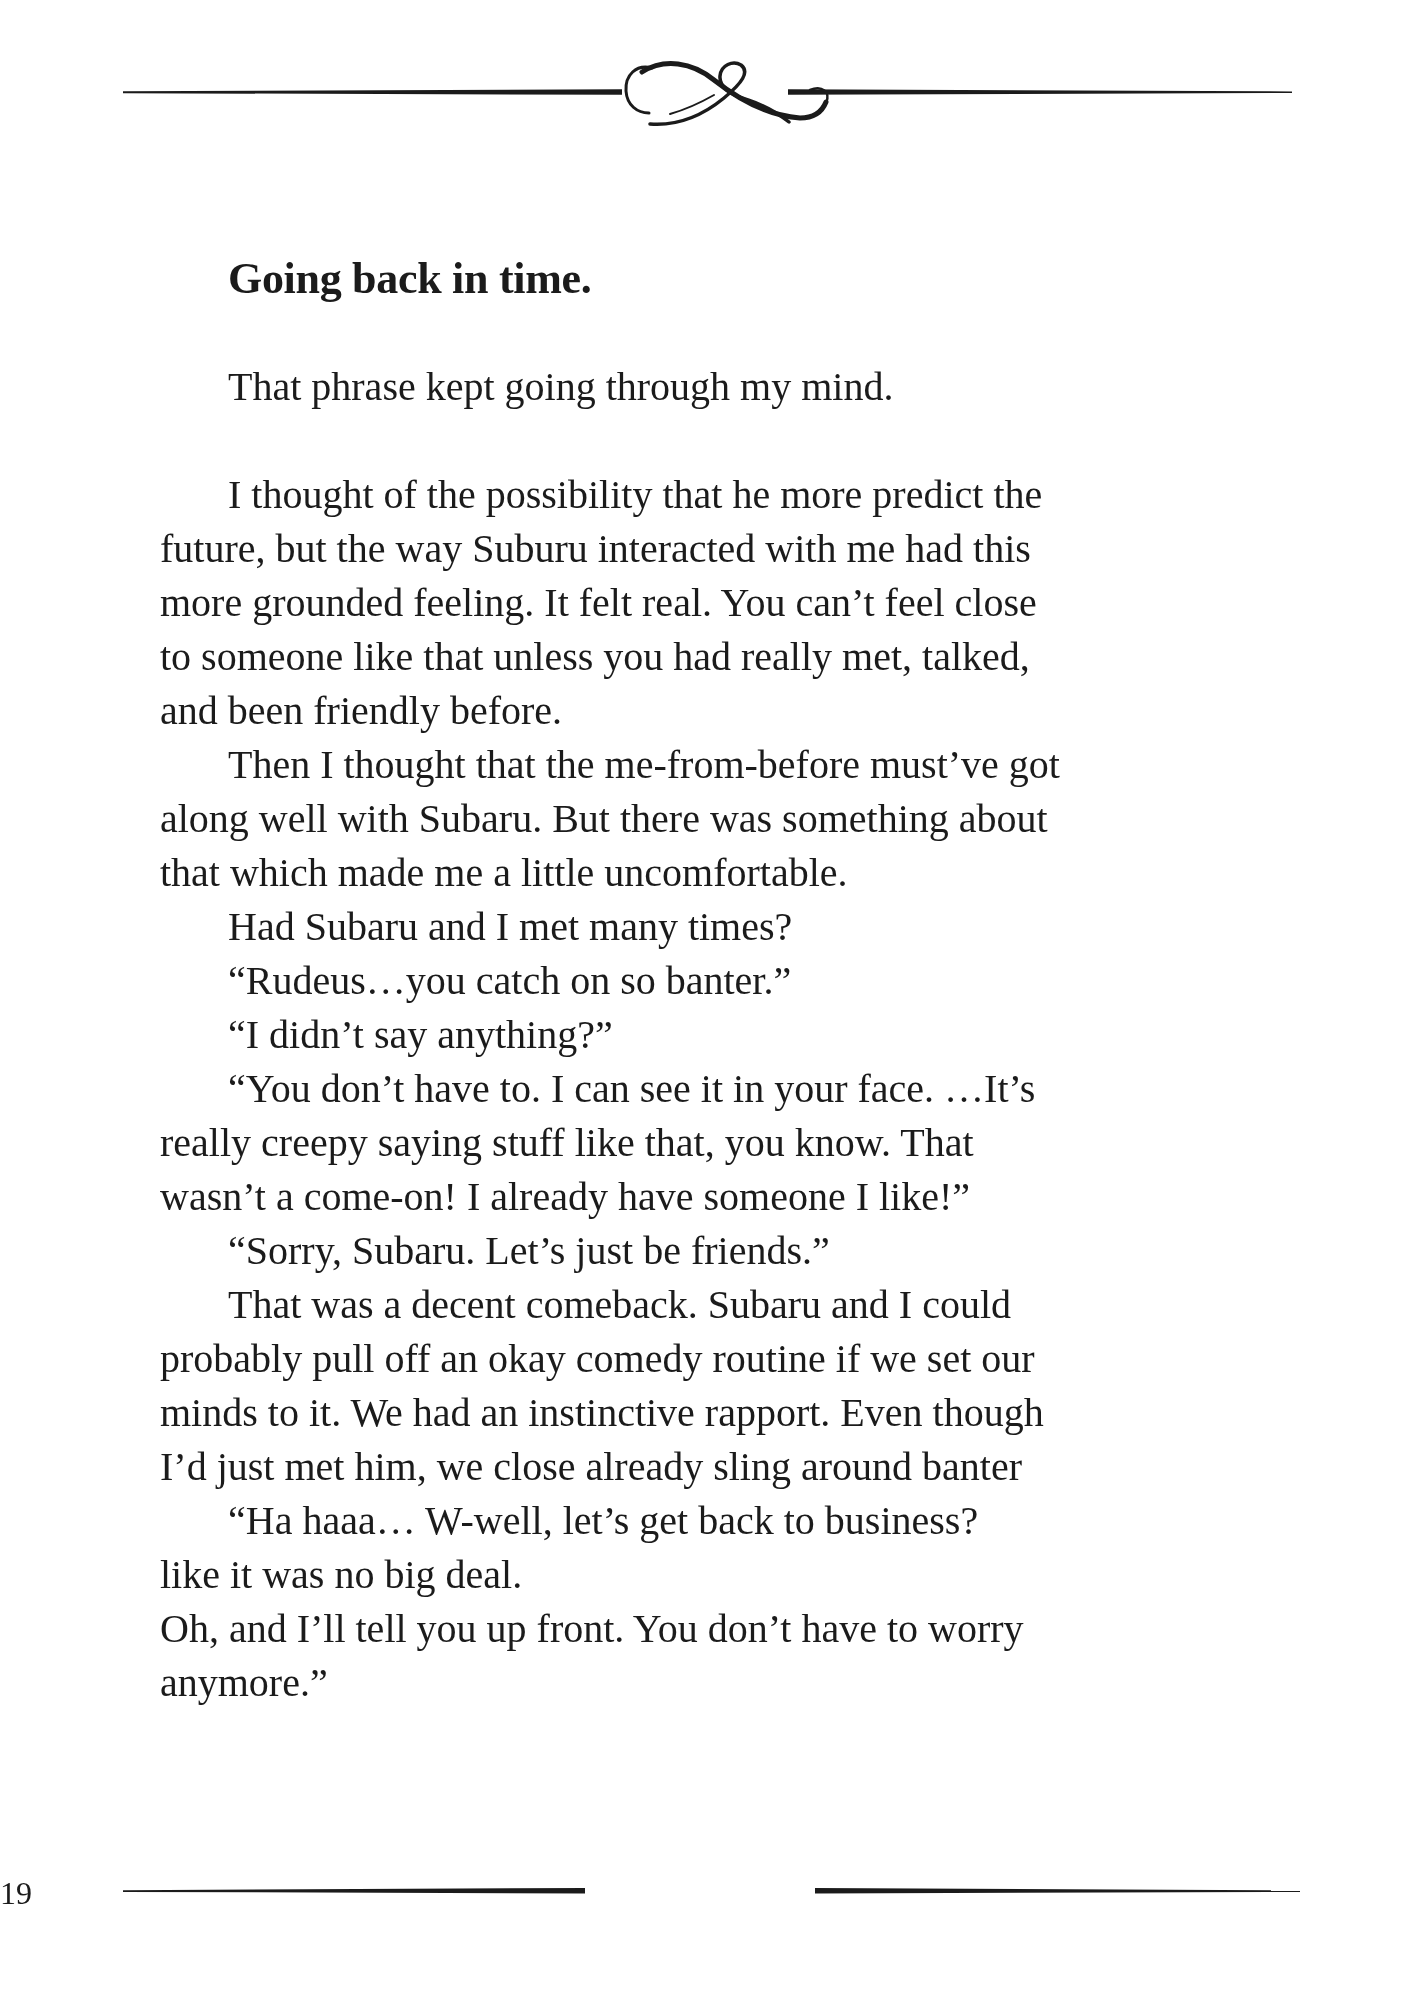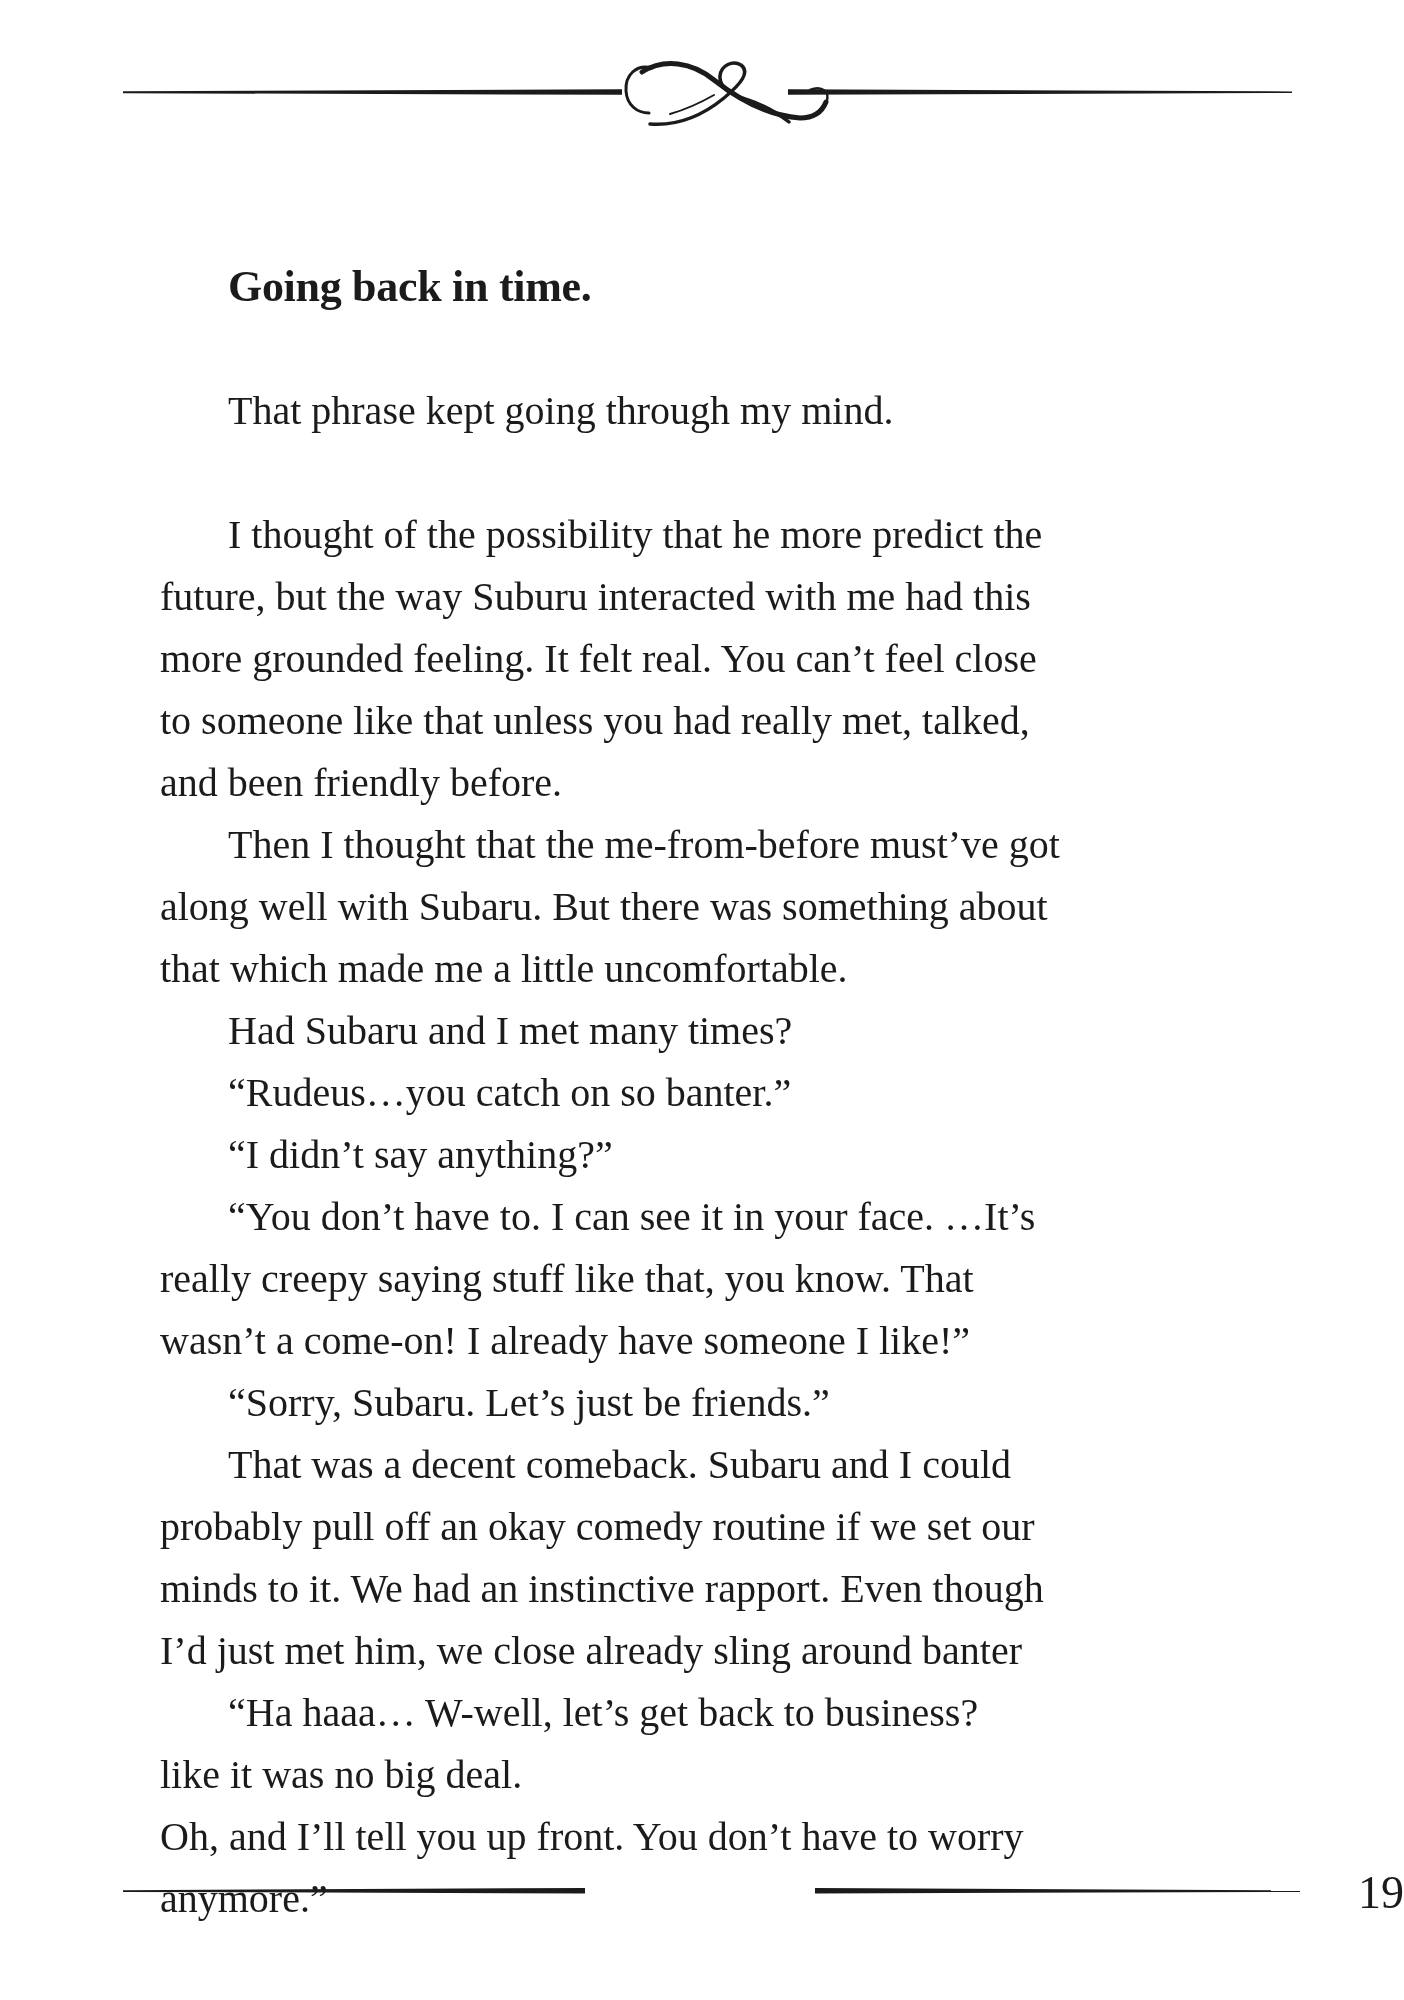--- a/index.html
+++ b/index.html
@@ -25,21 +25,20 @@
     position: absolute;
     left: 160px;
     top: 252px;
     width: 1110px;
   }
   .line {
     height: 54px;
     line-height: 54px;
     font-size: 40px;
     white-space: nowrap;
-    margin-top: 8px;
   }
   .indent {
     padding-left: 68px;
   }
   .heading {
     font-weight: bold;
     font-size: 44px;
     letter-spacing: -0.3px;
   }
   .spacer {
@@ -50,22 +49,22 @@
     top: 1862px;
     left: 0;
   }
   .page-number {
     position: absolute;
     top: 1866px;
     left: 0;
     width: 100%;
     height: 54px;
     line-height: 54px;
-    text-align: right;
-    font-size: 46px;
+    text-align: left;
+    font-size: 32px;
     color: #1b1b1b;
   }
 </style>
 </head>
 <body>
 
 <div class="page">
 
   <svg class="header-svg" width="1404" height="170" viewBox="0 0 1404 170">
     <polygon points="123,91.2 622,89.2 622,94.8 123,93.2" fill="#1b1b1b"></polygon>

